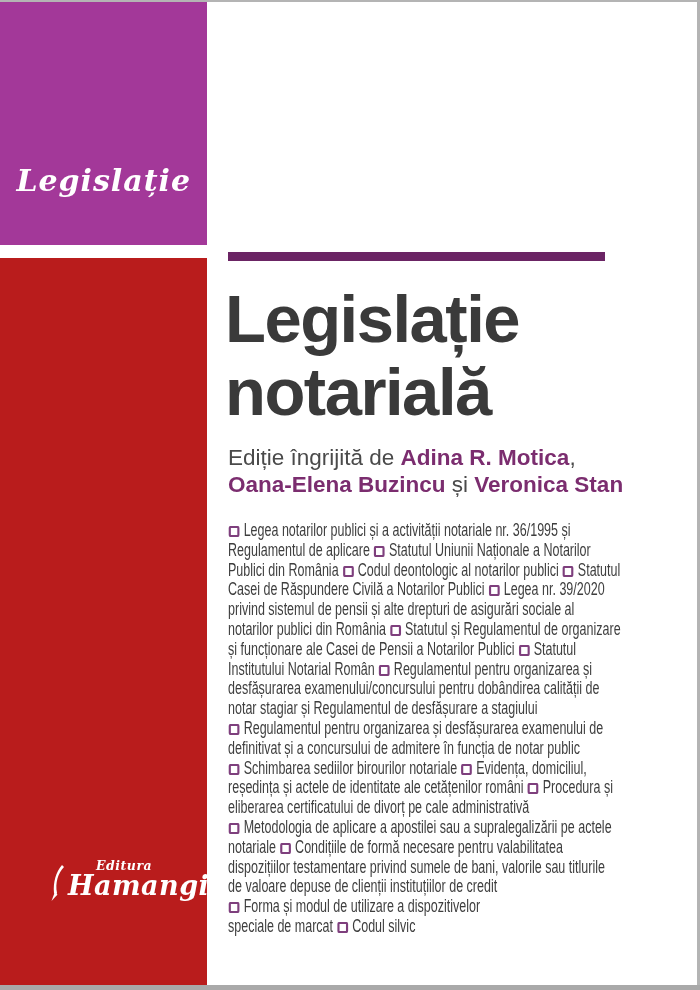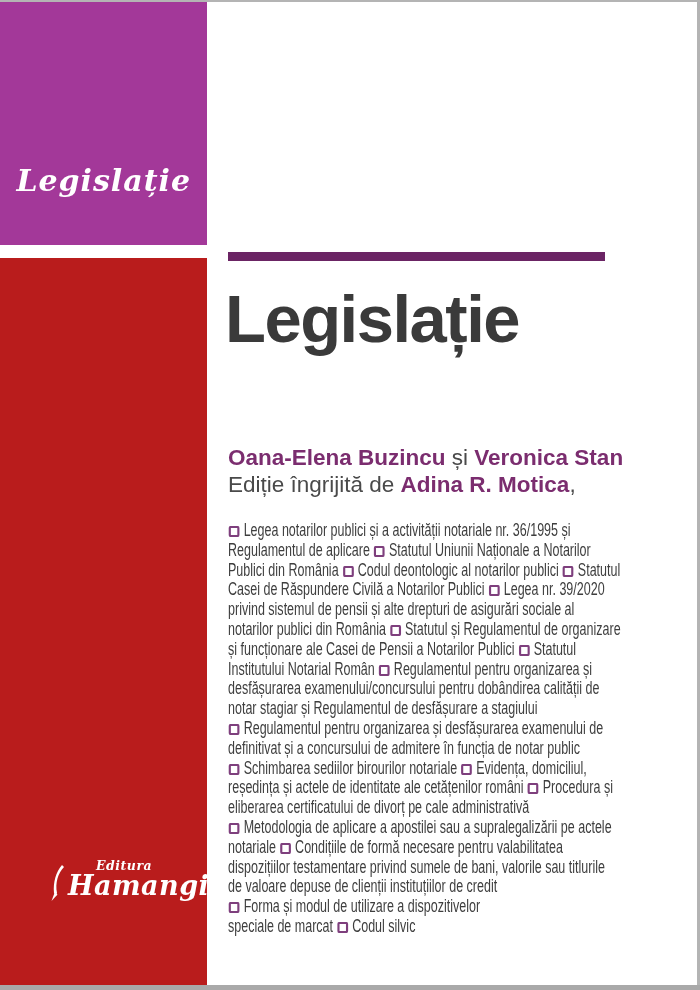--- a/index.html
+++ b/index.html
@@ -94,25 +94,26 @@
         <div class="pub-small">Editura</div>
         <div class="pub-name">Hamangiu</div>
       </div>
     </div>
   </div>
 
   <div class="rule"></div>
 
   <h1 class="title">
     <span class="t-line">Legislație</span>
+    <span class="t-line">notarială</span>
   </h1>
 
   <div class="subtitle">
+      <div><span class="plain">Ediție îngrijită de </span><span class="name">Adina R. Motica</span><span class="plain">,</span></div>
       <div><span class="name">Oana-Elena Buzincu</span><span class="plain"> și </span><span class="name">Veronica Stan</span></div>
-      <div><span class="plain">Ediție îngrijită de </span><span class="name">Adina R. Motica</span><span class="plain">,</span></div>
     </div>
 
   <div class="bodytext">
       <div class="line"><span class="sq"></span> Legea notarilor publici și a activității notariale nr. 36/1995 și</div>
       <div class="line">Regulamentul de aplicare <span class="sq"></span> Statutul Uniunii Naționale a Notarilor</div>
       <div class="line">Publici din România <span class="sq"></span> Codul deontologic al notarilor publici <span class="sq"></span> Statutul</div>
       <div class="line">Casei de Răspundere Civilă a Notarilor Publici <span class="sq"></span> Legea nr. 39/2020</div>
       <div class="line">privind sistemul de pensii și alte drepturi de asigurări sociale al</div>
       <div class="line">notarilor publici din România <span class="sq"></span> Statutul și Regulamentul de organizare</div>
       <div class="line">și funcționare ale Casei de Pensii a Notarilor Publici <span class="sq"></span> Statutul</div>

